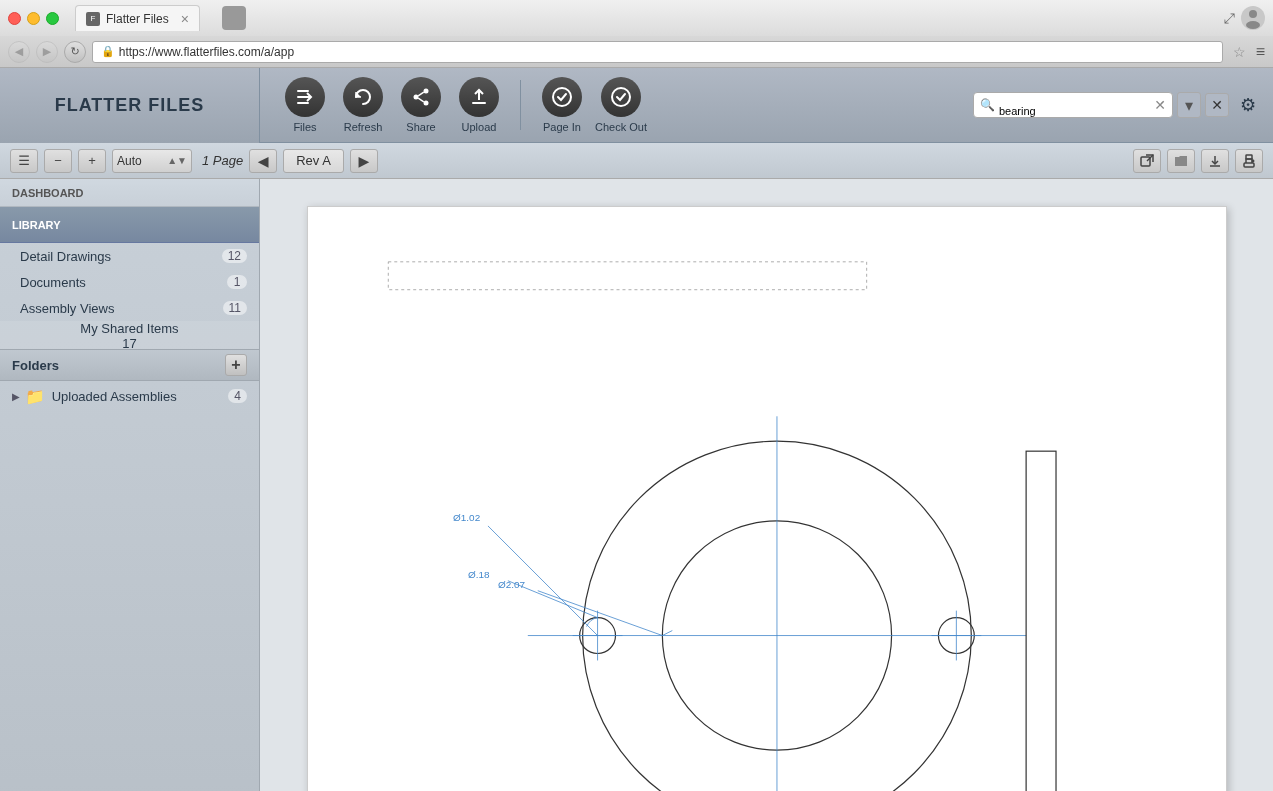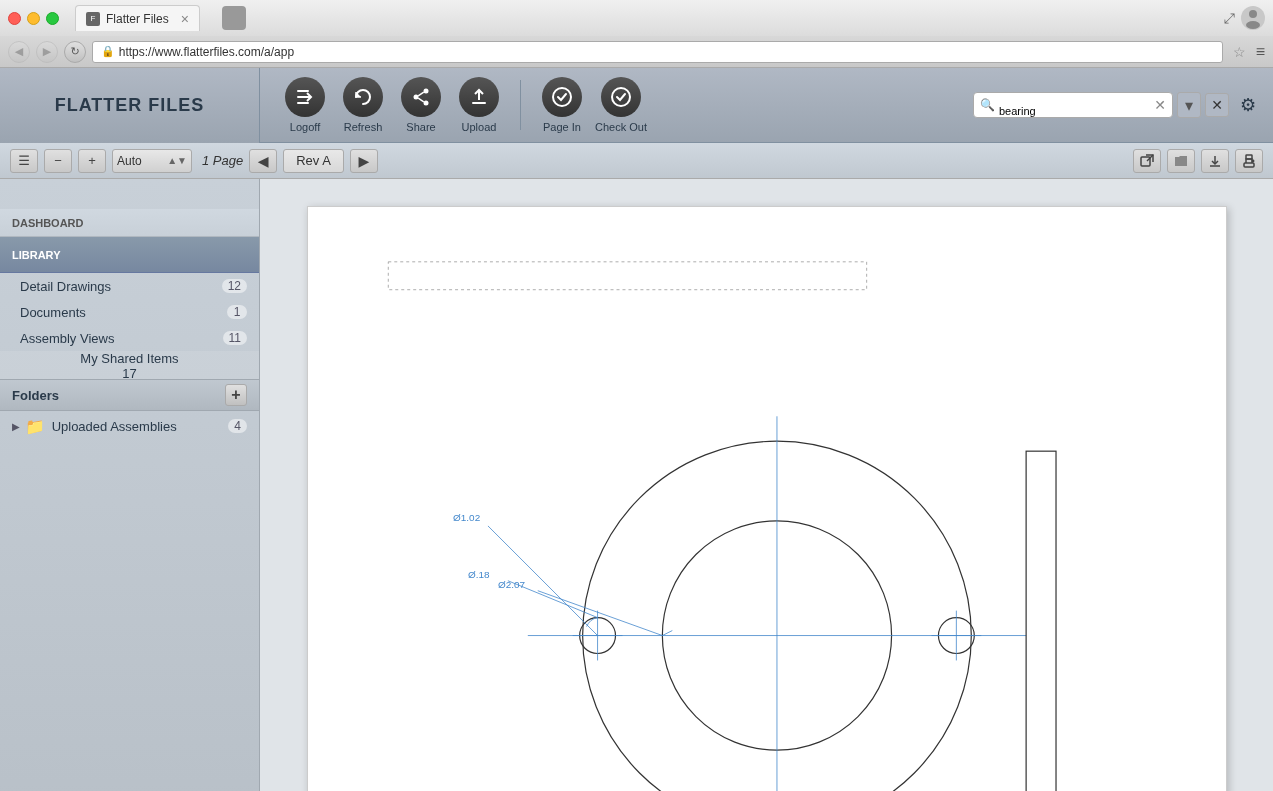--- a/index.html
+++ b/index.html
@@ -230,21 +230,20 @@
     .drawing-svg { width: 100%; height: 100%; }
 
     
     .dashboard-label {
       height: 28px; display: flex; align-items: center;
       padding: 9px 12px;
       font-size: 11px; font-weight: bold; color: #555;
       text-transform: uppercase;
       background: linear-gradient(to bottom, #d0d8e0, #c8d0d8);
       border-bottom: 1px solid #b0b8c0;
-      margin-top: 30px;
     }
     .library-label {
       height: 36px; display: flex; align-items: center;
       padding: 0 12px;
       font-size: 11px; font-weight: bold; color: white;
       text-transform: uppercase;
       background: linear-gradient(to bottom, #8899aa, #7788a0);
       border-bottom: 1px solid #6678a0;
     }
   </style>
@@ -297,21 +296,21 @@
     <div class="toolbar-btn">
       <div class="toolbar-icon-circle">
         <svg width="22" height="22" viewBox="0 0 22 22" fill="white">
             <rect x="3" y="4" width="12" height="2" rx="1"></rect>
             <rect x="3" y="10" width="8" height="2" rx="1"></rect>
             <rect x="3" y="16" width="12" height="2" rx="1"></rect>
             <path d="M13 7 L17 11 L13 15" stroke="white" stroke-width="2" fill="none"></path>
             <line x1="8" y1="11" x2="17" y2="11" stroke="white" stroke-width="2"></line>
           </svg>
       </div>
-      <span class="toolbar-label">Logoff</span>
+      <span class="toolbar-label">Files</span>
     </div>
     <div class="toolbar-btn">
       <div class="toolbar-icon-circle">
         <svg width="22" height="22" viewBox="0 0 22 22" fill="none" stroke="white" stroke-width="2">
             <path d="M4 11 A7 7 0 1 1 11 18" stroke-linecap="round"></path>
             <polyline points="4,6 4,11 9,11" fill="white" stroke="white" stroke-width="1.5"></polyline>
           </svg>
       </div>
       <span class="toolbar-label">Refresh</span>
     </div>

